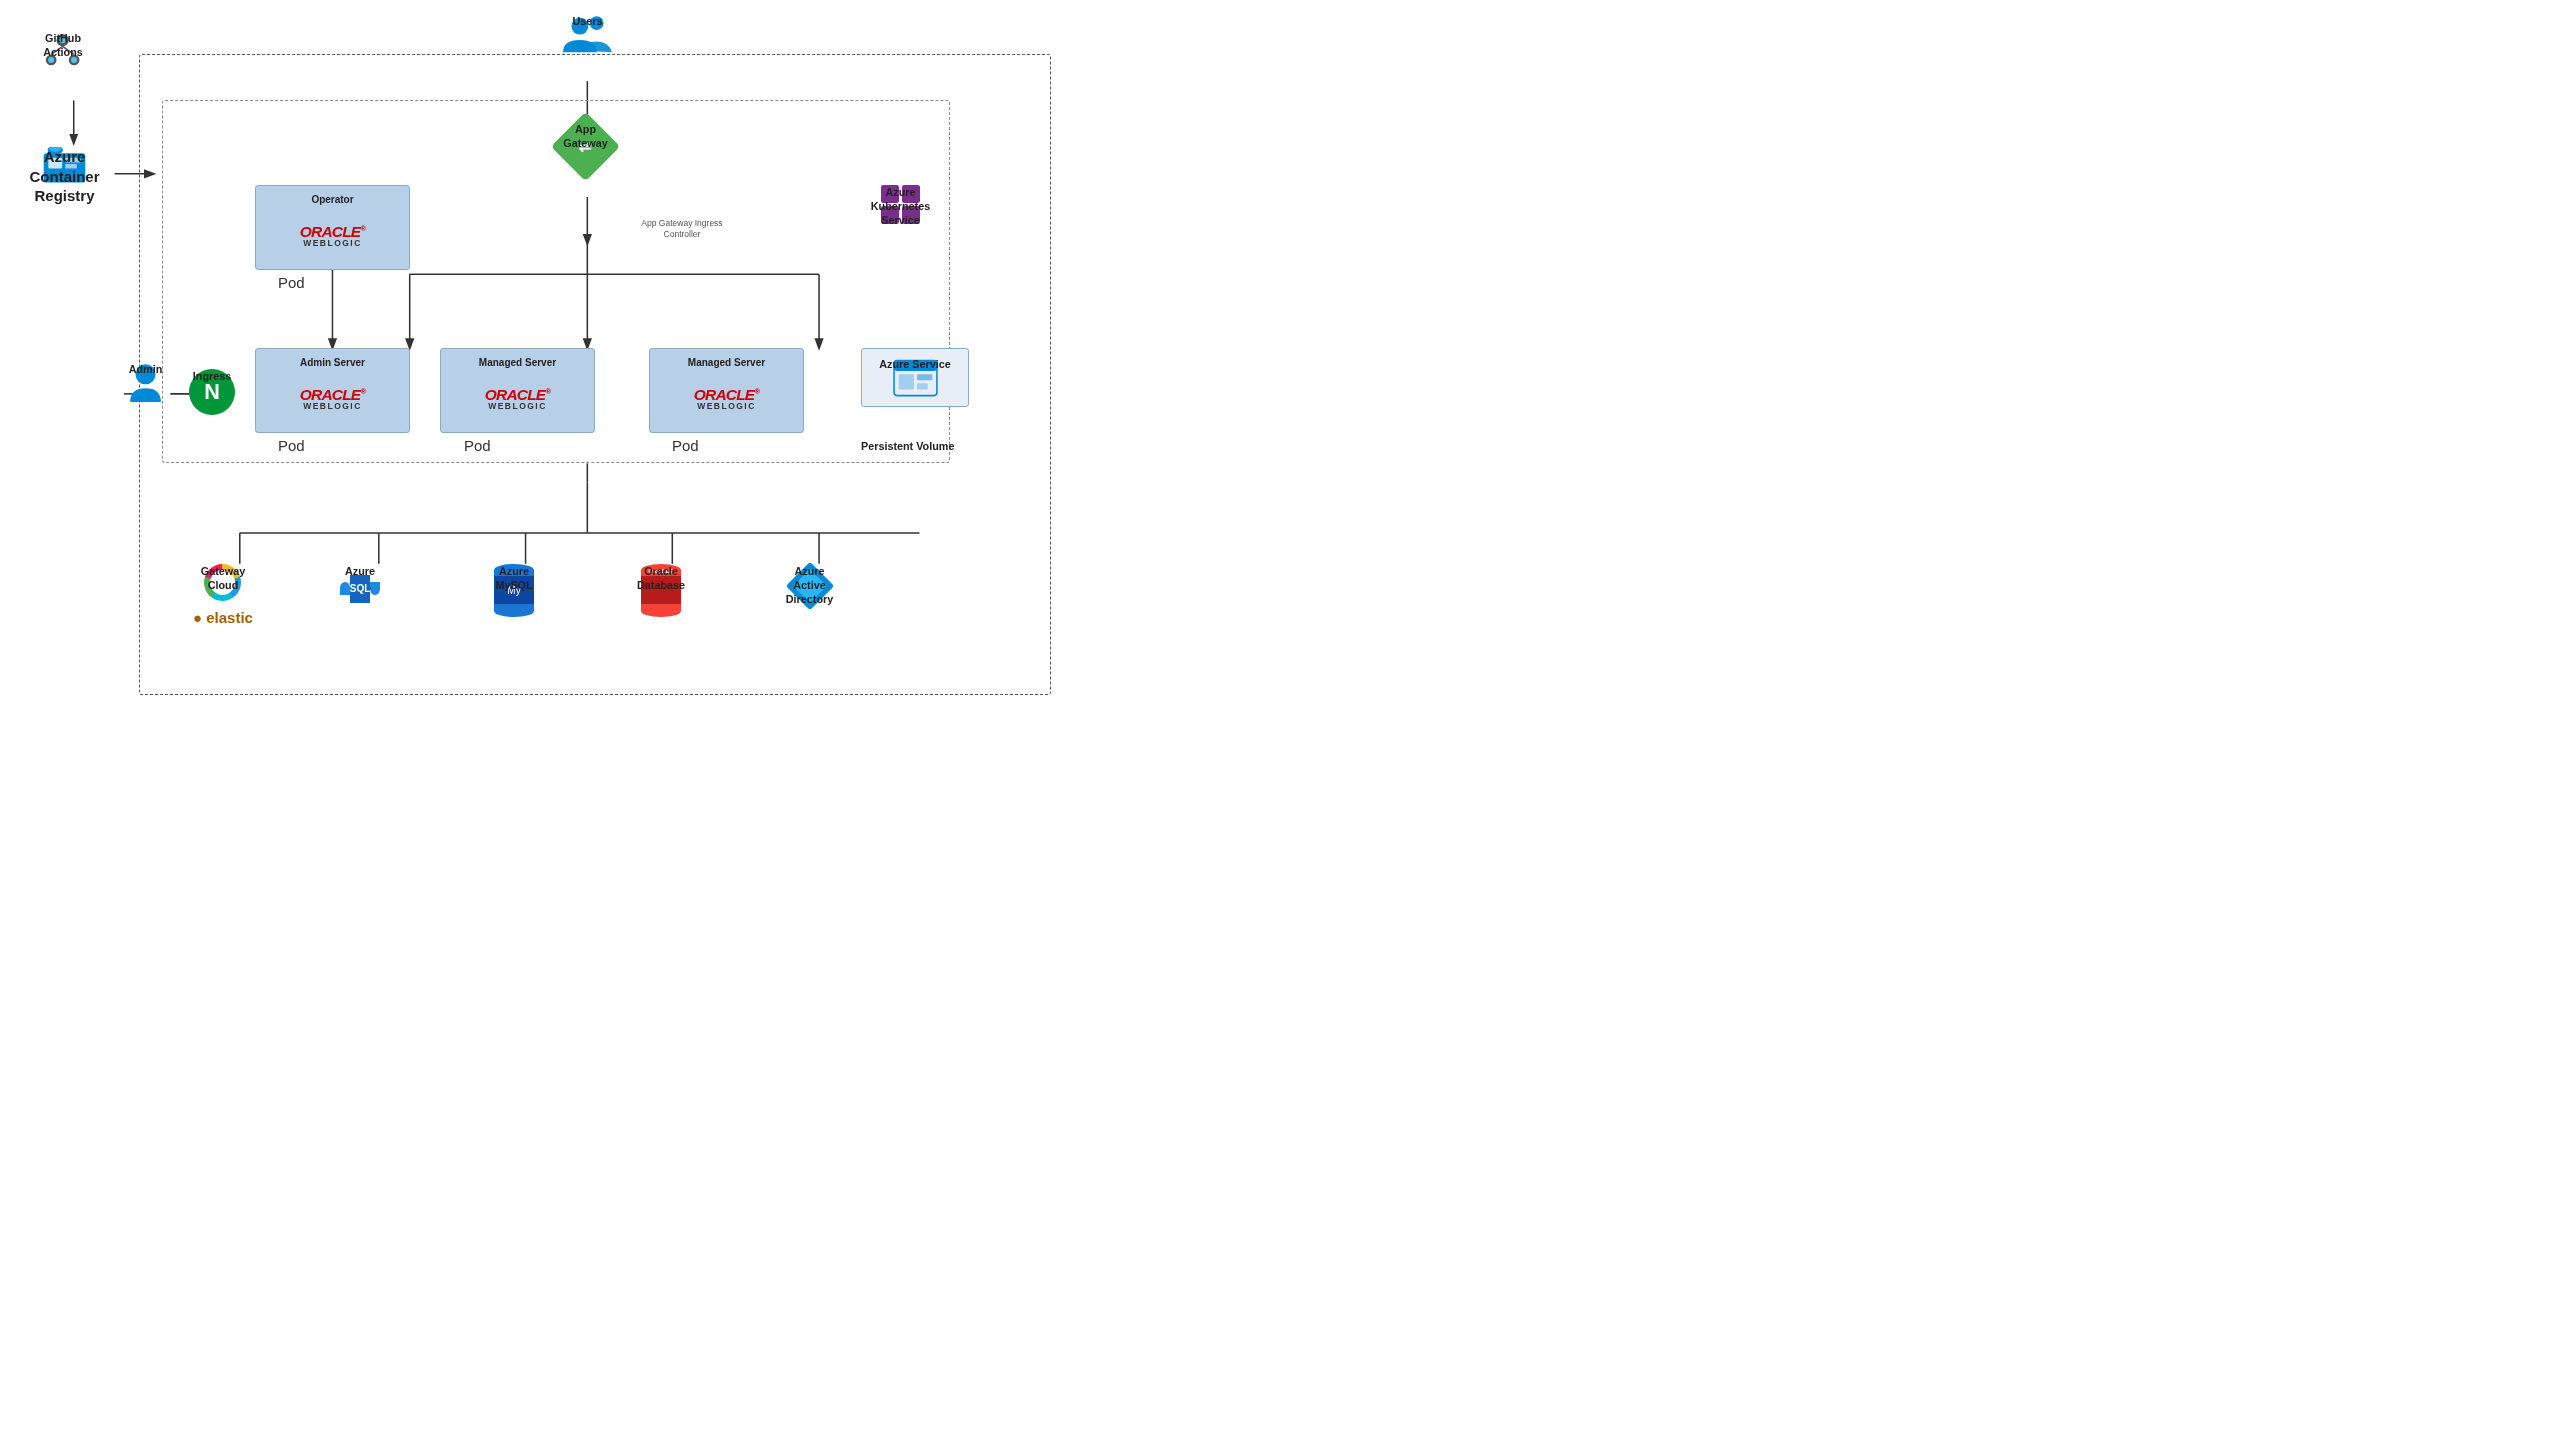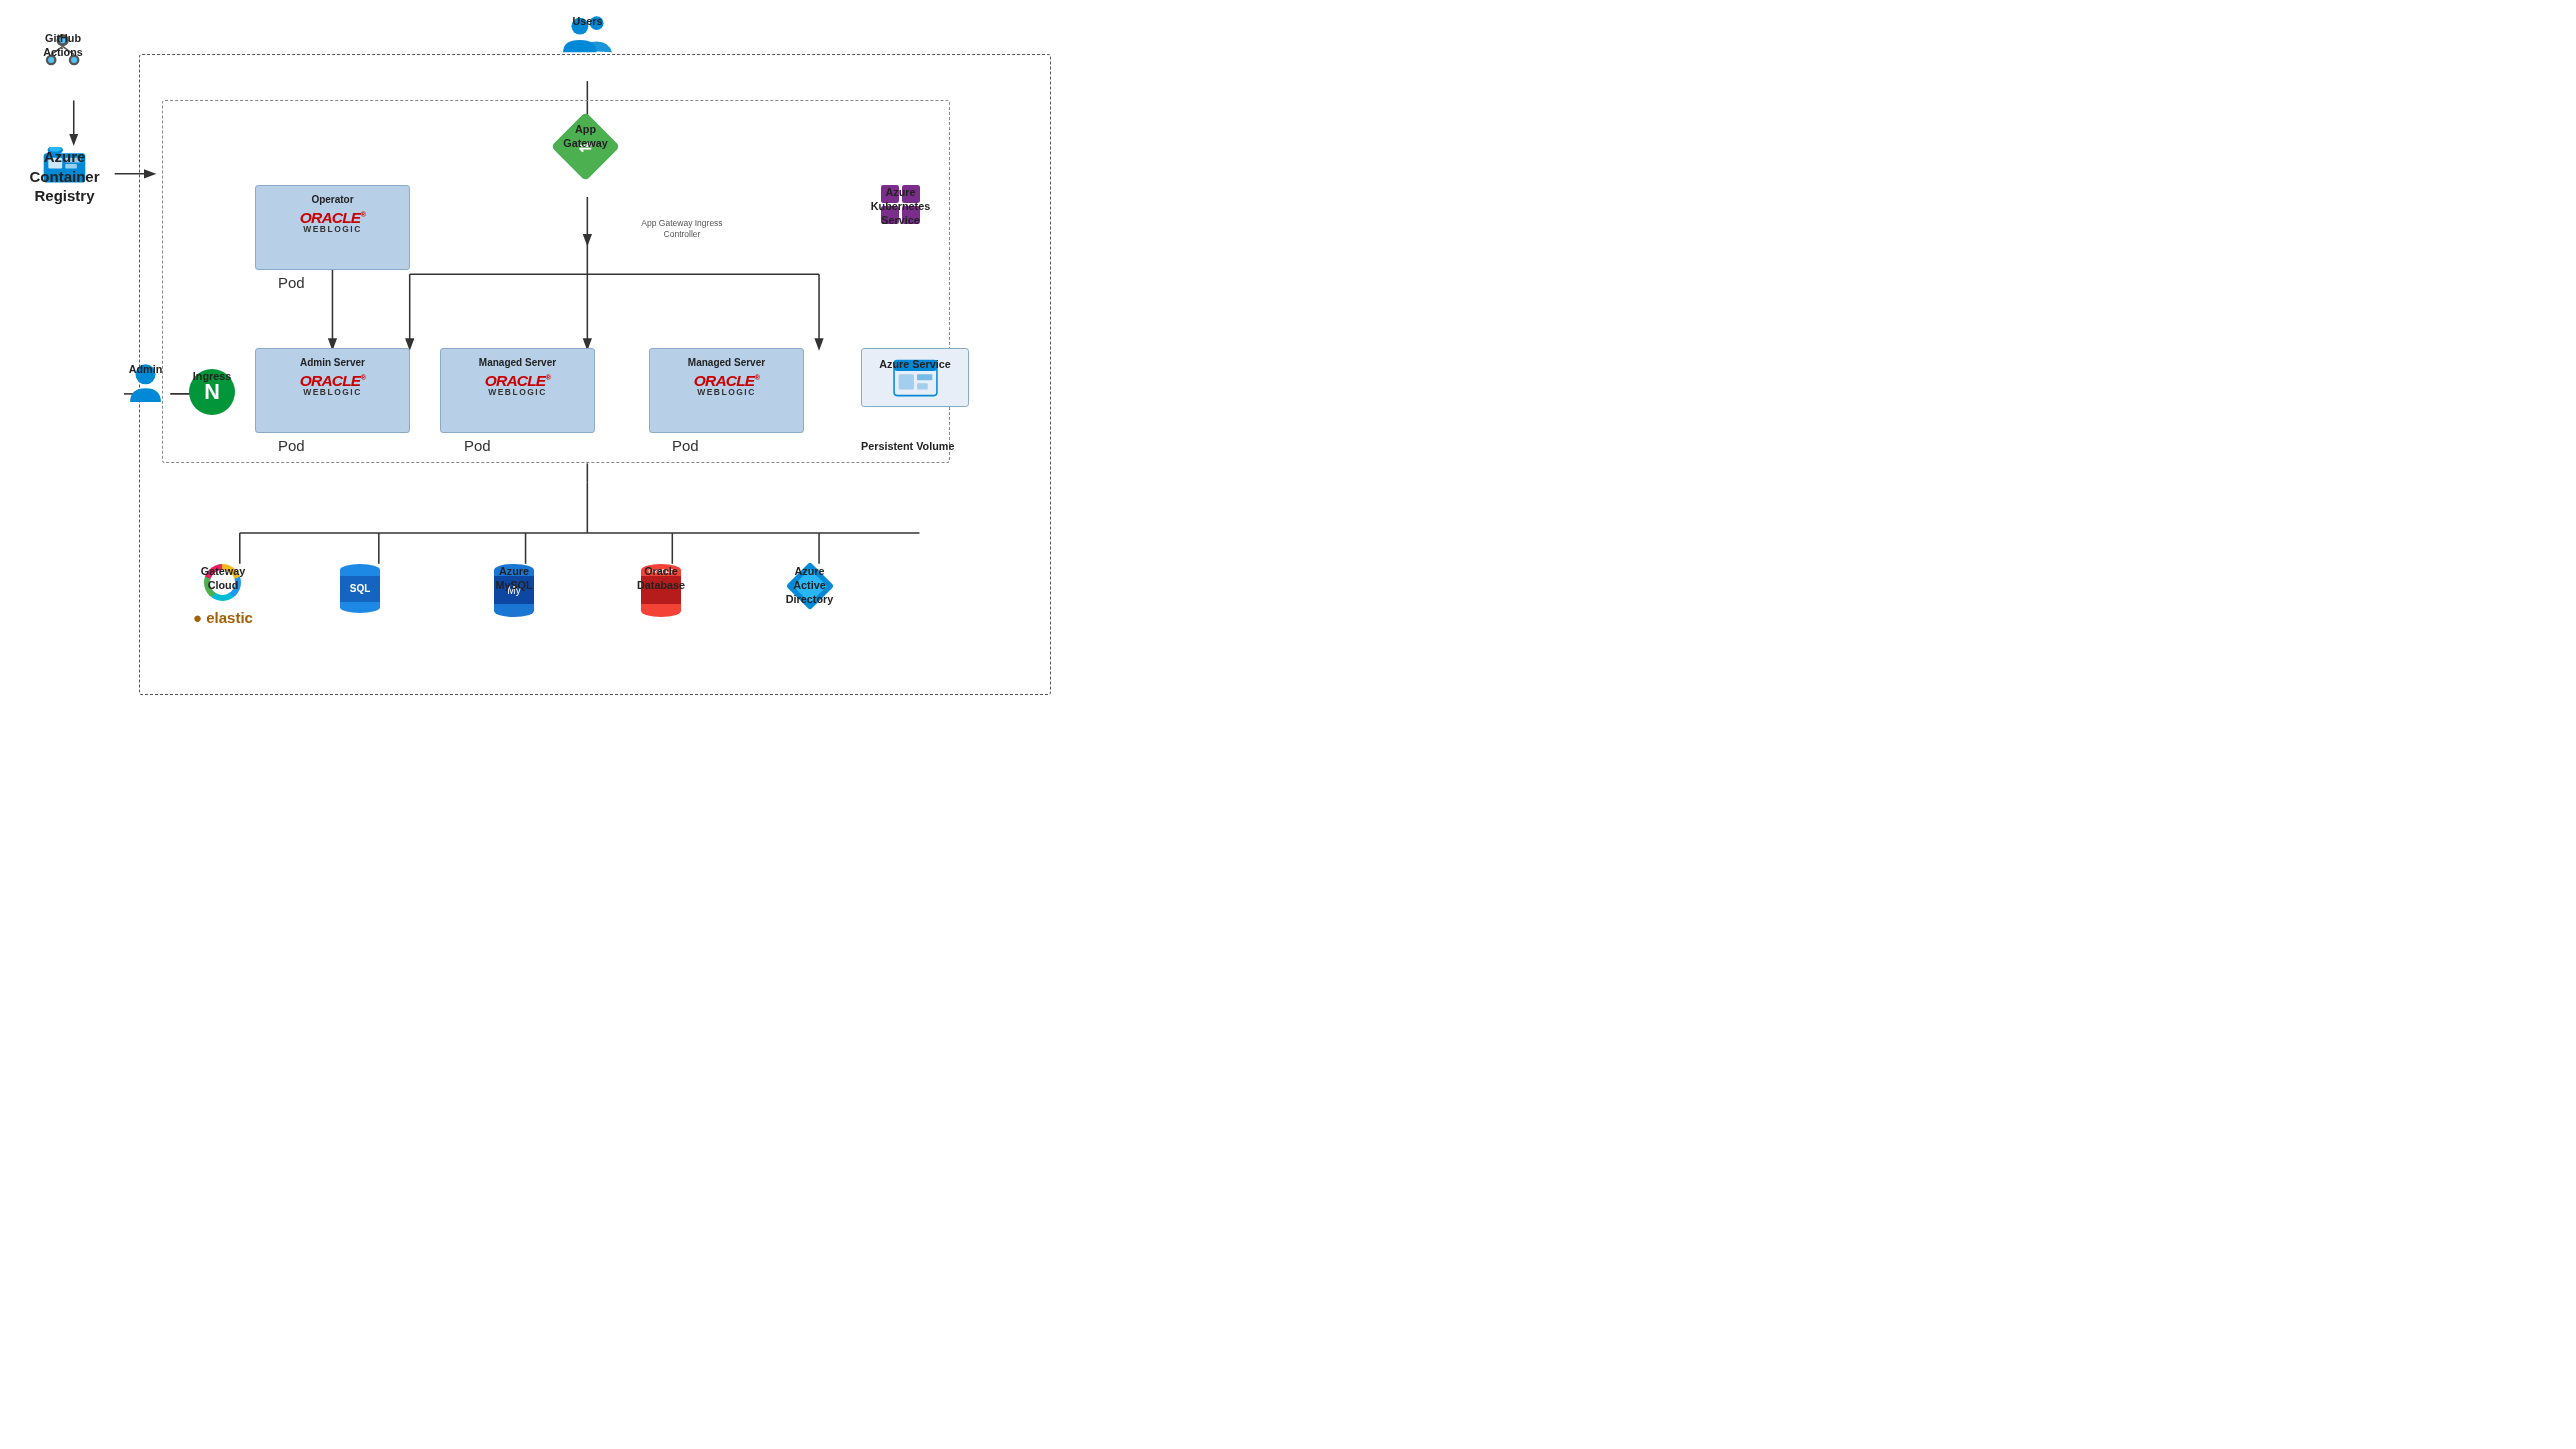--- a/index.html
+++ b/index.html
@@ -62,21 +62,21 @@
     
     .pod-box {
       position: absolute;
       background: #b8cfe8;
       border: 0.8px solid #8aaac8;
       border-radius: 3.1px;
       padding: 7.7px 10.8px;
       display: flex;
       flex-direction: column;
       align-items: center;
-      gap: 5px;
+      gap: 19px;
     }
     .pod-box .pod-title {
       font-size: 10px;
       font-weight: 600;
       color: #222;
     }
     .oracle-logo {
       display: flex;
       flex-direction: column;
       align-items: center;
@@ -157,21 +157,21 @@
     .elastic-inner {
       width: 25px; height: 25px;
       background: white;
       border-radius: 50%;
     }
 
     
     .sql-cylinder {
       width: 37px; height: 45px;
       position: relative;
-      display: flex; flex-direction: column; align-items: center;
+      display: flex; flex-direction: row; align-items: center;
     }
   </style>
 </head>
 <body>
 
 <div class="diagram">
 
   <svg class="arrows" viewBox="0 0 1400 940" width="1082" height="726">
     <defs>
       <marker id="arrow" markerWidth="8" markerHeight="8" refX="6" refY="3" orient="auto">

